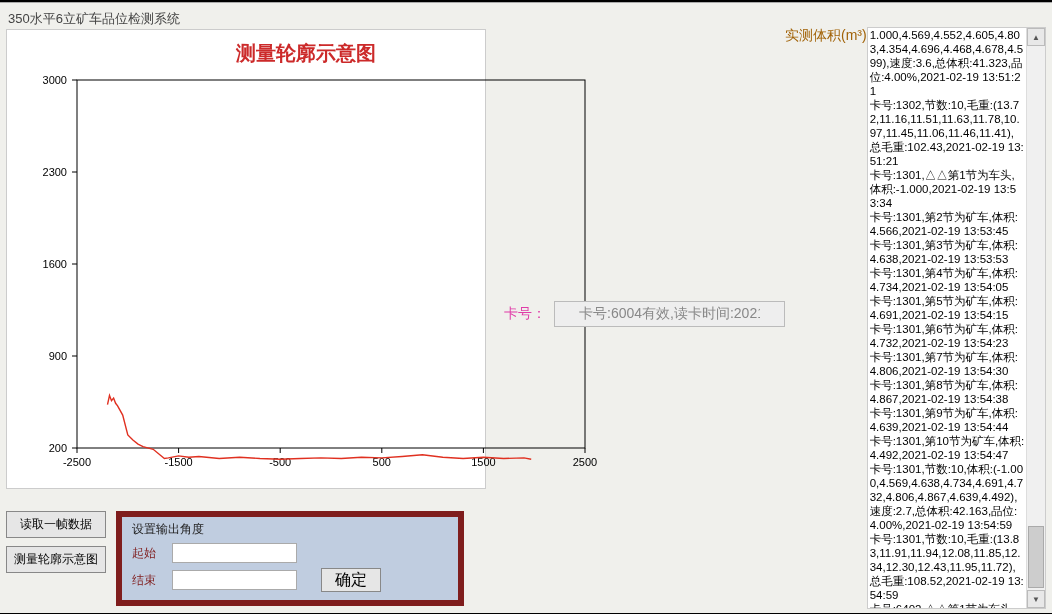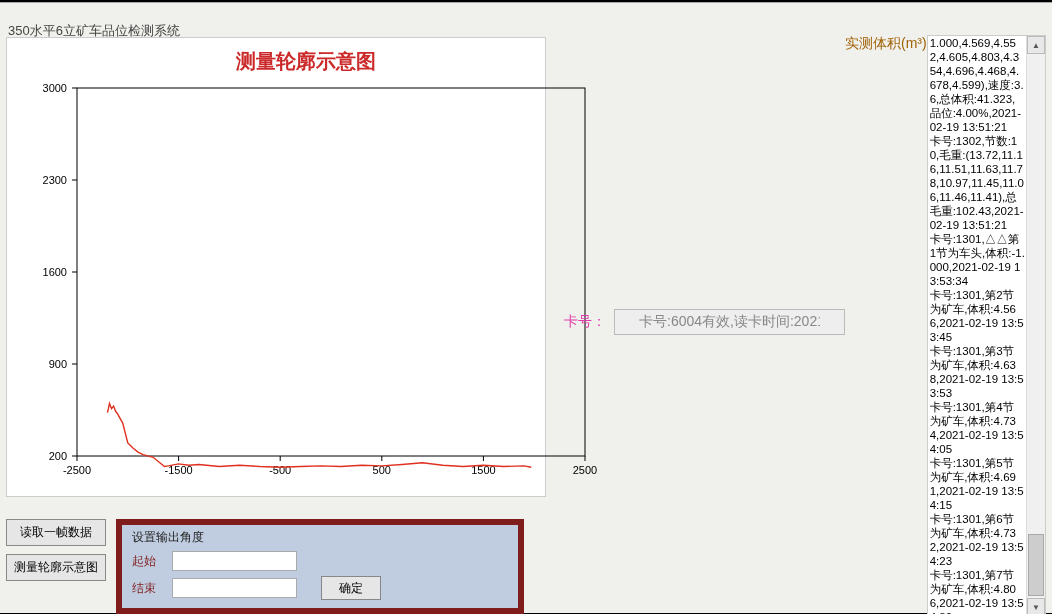--- a/index.html
+++ b/index.html
@@ -16,35 +16,35 @@
     position: absolute;
     left: 0;
     top: 2px;
     width: 1052px;
     height: 610px;
     background: #f0f0ec;
     border-top: 1px solid #aaa;
   }
   .titlebar {
     height: 24px;
-    padding: 16px 8px;
+    padding: 4px 8px;
     color: #444;
     font-size: 13px;
     line-height: 24px;
     box-sizing: border-box;
   }
   .content {
     display: flex;
     flex-direction: row;
     padding: 0 6px;
     box-sizing: border-box;
     height: 582px;
   }
   .left-col {
-    width: 540px;
+    width: 480px;
     display: flex;
     flex-direction: column;
     gap: 4px;
   }
   .right-col {
     flex: 1;
     display: flex;
     flex-direction: row;
     margin-left: 18px;
   }
@@ -108,21 +108,21 @@
     padding: 0 4px;
   }
   .confirm-btn {
     margin-left: 24px;
     width: 60px;
     height: 24px;
     border: 1px solid #888;
     background: #e6e6e6;
     cursor: pointer;
     font-family: Liberation Mono, monospace;
-    font-size: 12px;
+    font-size: 16px;
   }
 
   
   .card-row {
     display: flex;
     align-items: center;
     margin-top: 2px;
     margin-bottom: 10px;
   }
   .card-label {

